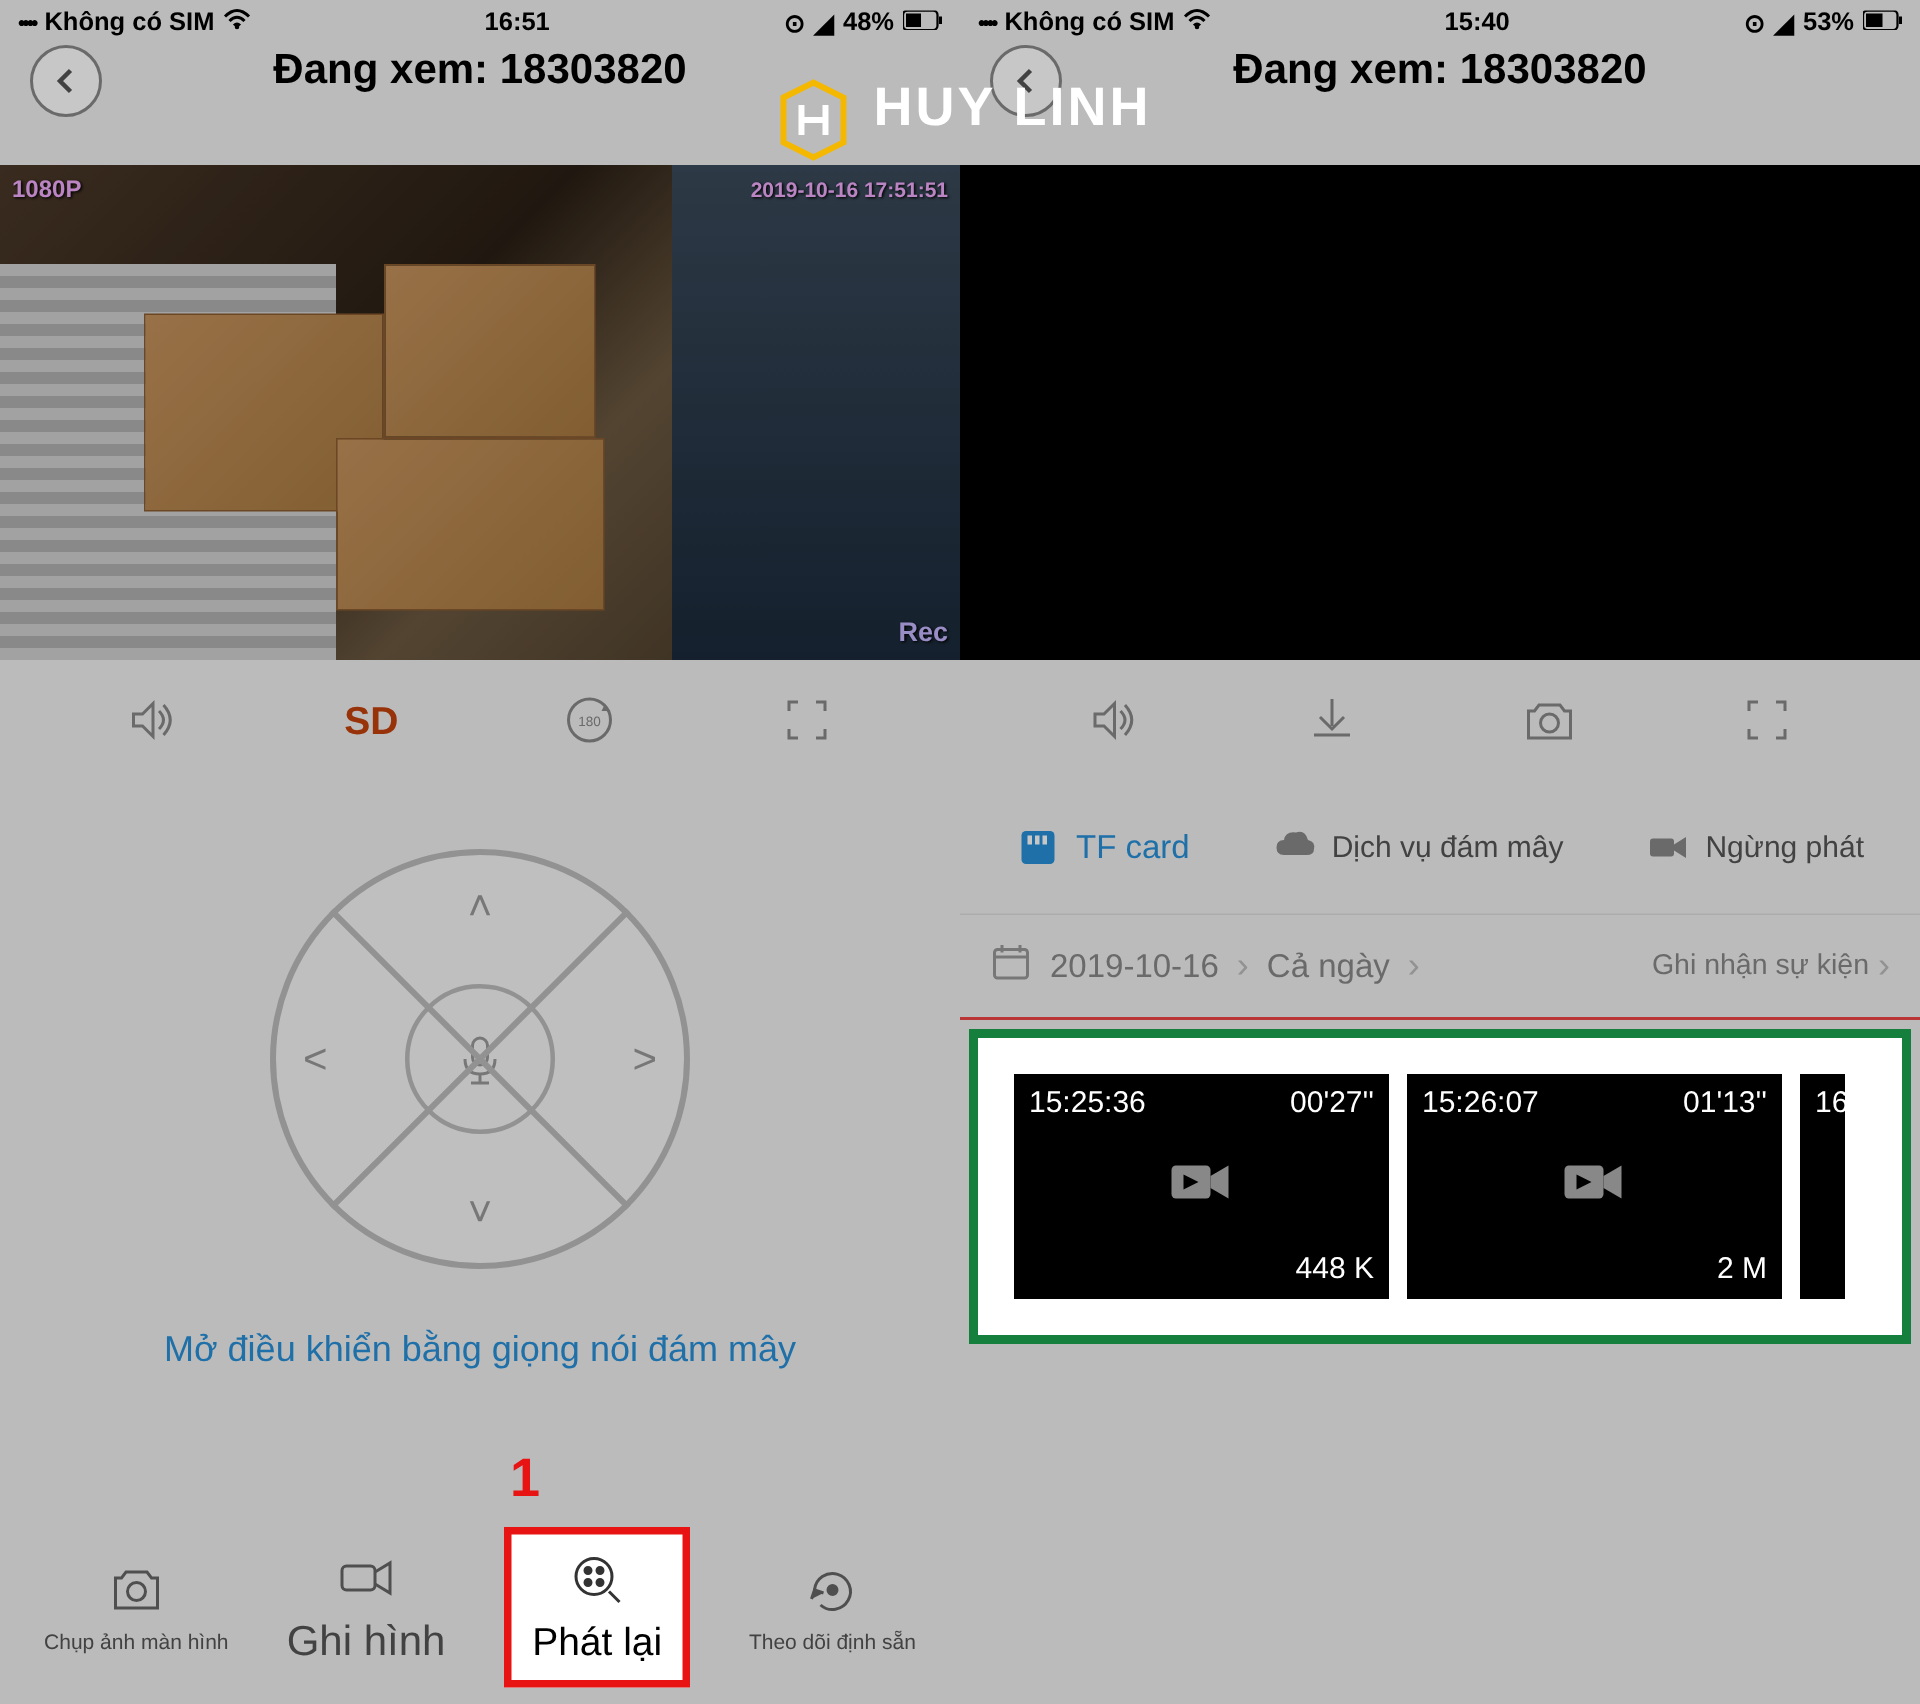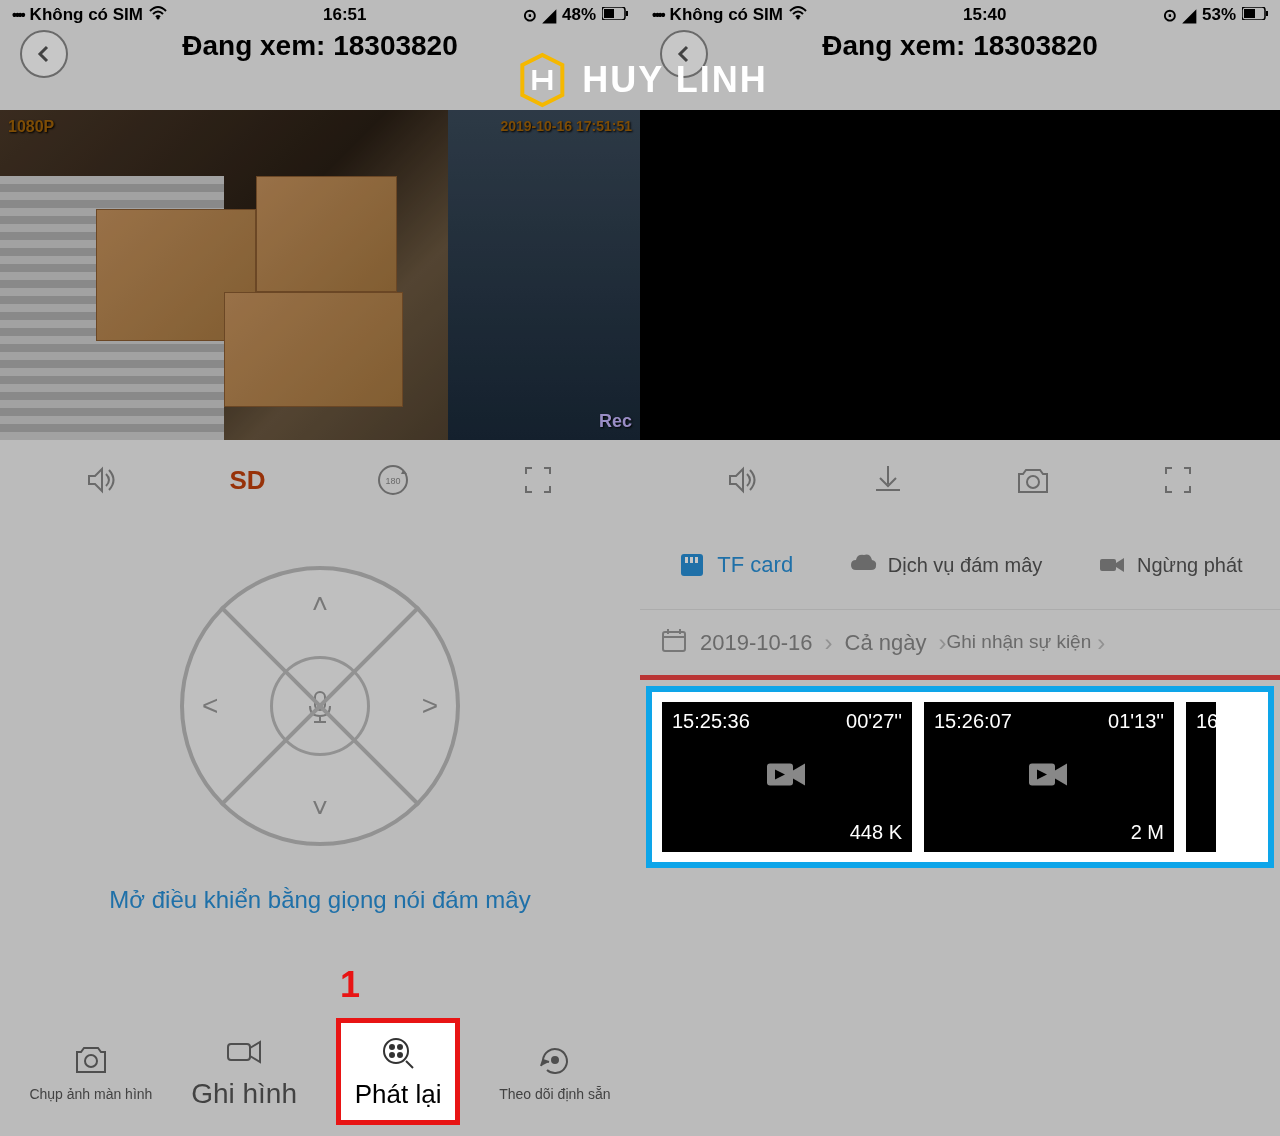--- a/index.html
+++ b/index.html
@@ -15,21 +15,21 @@
 .back-btn svg{width:20px;height:20px}
 .header-title{position:absolute;left:50%;transform:translateX(-50%);font-size:28px;font-weight:700;color:#000;white-space:nowrap}
 .video-area{height:330px;background:#000;position:relative;overflow:hidden}
 .camera-feed{width:100%;height:100%;background:linear-gradient(135deg,#4a3828 0%,#2a1f15 40%,#6b5840 60%,#3a2e20 100%);position:relative}
 .camera-feed::before{content:"";position:absolute;left:0;top:20%;bottom:0;width:35%;background:repeating-linear-gradient(0deg,#d0d0d0 0,#d0d0d0 8px,#b0b0b0 8px,#b0b0b0 16px)}
 .box{position:absolute;background:linear-gradient(135deg,#c4915c,#a67840);border:1px solid #8a5c30}
 .box1{left:15%;top:30%;width:25%;height:40%}
 .box2{left:40%;top:20%;width:22%;height:35%}
 .box3{left:35%;top:55%;width:28%;height:35%}
 .window-area{position:absolute;right:0;top:0;width:30%;height:100%;background:linear-gradient(180deg,#3a4a5a,#1a2a3a)}
-.video-overlay{position:absolute;color:#a16207;font-size:16px;font-weight:600;text-shadow:1px 1px 2px #000}
+.video-overlay{position:absolute;color:#f0abfc;font-size:16px;font-weight:600;text-shadow:1px 1px 2px #000}
 .res-label{top:8px;left:8px}
 .timestamp{top:8px;right:8px;font-size:14px}
 .rec-label{bottom:8px;right:8px;color:#c4b5fd;font-size:18px}
 .black-video{background:#000}
 .controls-row{height:80px;display:flex;align-items:center;justify-content:space-around;padding:0 30px}
 .ctrl-btn{display:flex;align-items:center;justify-content:center;color:#888;cursor:pointer}
 .ctrl-btn svg{width:36px;height:36px;stroke:#888;fill:none;stroke-width:2}
 .sd-label{font-size:26px;font-weight:600;color:#c2410c}
 .ptz-area{height:440px;display:flex;flex-direction:column;align-items:center;justify-content:center;position:relative}
 .ptz-wheel{width:280px;height:280px;border-radius:50%;border:4px solid #bbb;background:#f5f5f5;position:relative;display:flex;align-items:center;justify-content:center}
@@ -51,35 +51,35 @@
 .nav-label.small{font-size:14px}
 .nav-item.highlighted{background:#fff;border:5px solid #e81414;padding:10px 14px;z-index:20;position:relative}
 .nav-item.highlighted .nav-label{font-size:26px;color:#000}
 .nav-item.highlighted svg{stroke:#333}
 .annotation-1{position:absolute;bottom:130px;left:340px;color:#e81414;font-size:36px;font-weight:800;z-index:30}
 .source-row{height:90px;display:flex;align-items:center;justify-content:space-around;padding:0 10px;border-bottom:1px solid #ddd}
 .source-item{display:flex;align-items:center;gap:10px;font-size:22px;color:#555}
 .source-item.active{color:#2890d8}
 .source-item svg{width:30px;height:30px}
 .source-item .two-line{line-height:1.1;font-size:20px}
-.filter-row{height:70px;display:flex;align-items:center;padding:0 20px;font-size:22px;color:#888;border-bottom:5px solid #ef4444}
+.filter-row{height:70px;display:flex;align-items:center;justify-content:space-between;padding:0 20px;font-size:22px;color:#888;border-bottom:2px solid #ef4444}
 .filter-left{display:flex;align-items:center;gap:12px}
 .filter-right{display:flex;align-items:center;gap:6px}
 .chev{color:#bbb;font-size:24px}
-.clips-area{padding:10px;background:#fff;border:6px solid #0ea5e9;margin:6px;display:flex;gap:12px;position:relative;z-index:20}
+.clips-area{padding:24px;background:#fff;border:6px solid #15803d;margin:6px;display:flex;gap:12px;position:relative;z-index:20}
 .clip{flex:0 0 250px;height:150px;background:#000;color:#fff;position:relative;padding:10px;font-size:20px}
 .clip.partial{flex:0 0 30px;overflow:hidden}
 .clip-time{position:absolute;top:8px;left:10px}
 .clip-dur{position:absolute;top:8px;right:10px}
 .clip-size{position:absolute;bottom:8px;right:10px}
 .clip-icon{position:absolute;top:50%;left:50%;transform:translate(-50%,-50%)}
 .clip-icon svg{width:44px;height:30px;fill:#888}
 .annotation-2{position:absolute;bottom:130px;left:10px;color:#fff;font-size:34px;font-weight:800;z-index:30}
 .annotation-2 .num{color:#e81414}
-.logo{position:absolute;top:50px;left:50%;transform:translateX(-50%);z-index:50;display:flex;align-items:center;gap:10px}
+.logo{position:absolute;top:50px;left:50%;transform:translateX(-50%);z-index:50;display:flex;gap:10px}
 .logo-icon{width:60px;height:60px}
 .logo-text{color:#fff;font-size:36px;font-weight:800;letter-spacing:2px}
 </style>
 </head>
 <body>
 
 <div class="logo">
   <svg class="logo-icon" viewBox="0 0 60 60">
     <path d="M10 15 L30 5 L50 15 L50 45 L30 55 L10 45 Z" fill="none" stroke="#f5b800" stroke-width="4"></path>
     <path d="M22 20 L22 40 M22 30 L38 30 M38 20 L38 40" stroke="#fff" stroke-width="4" fill="none"></path>

